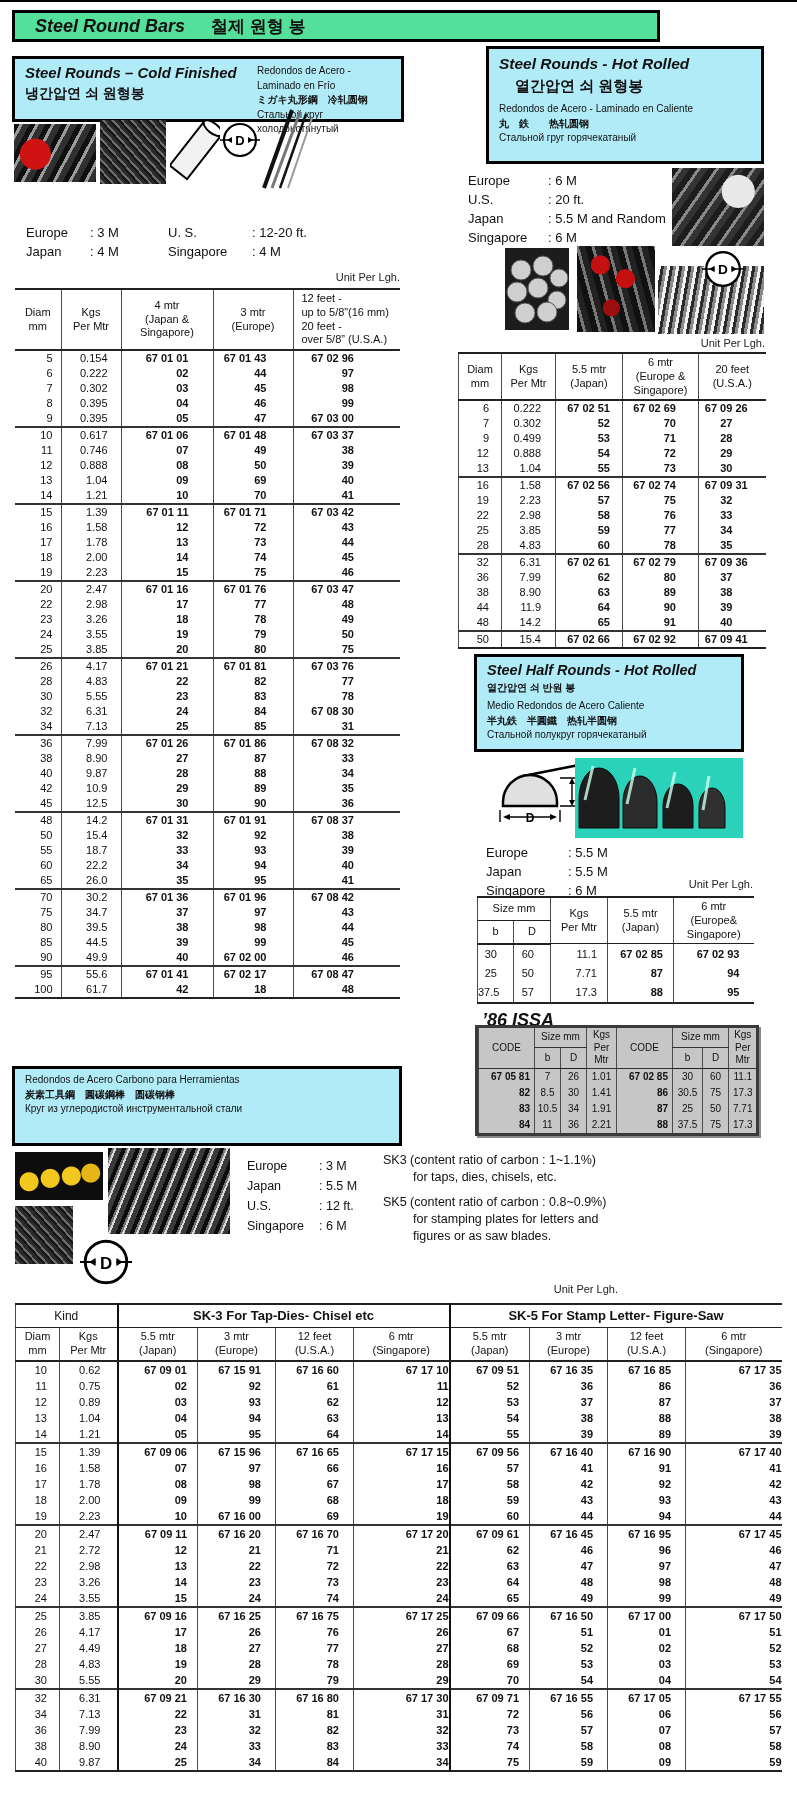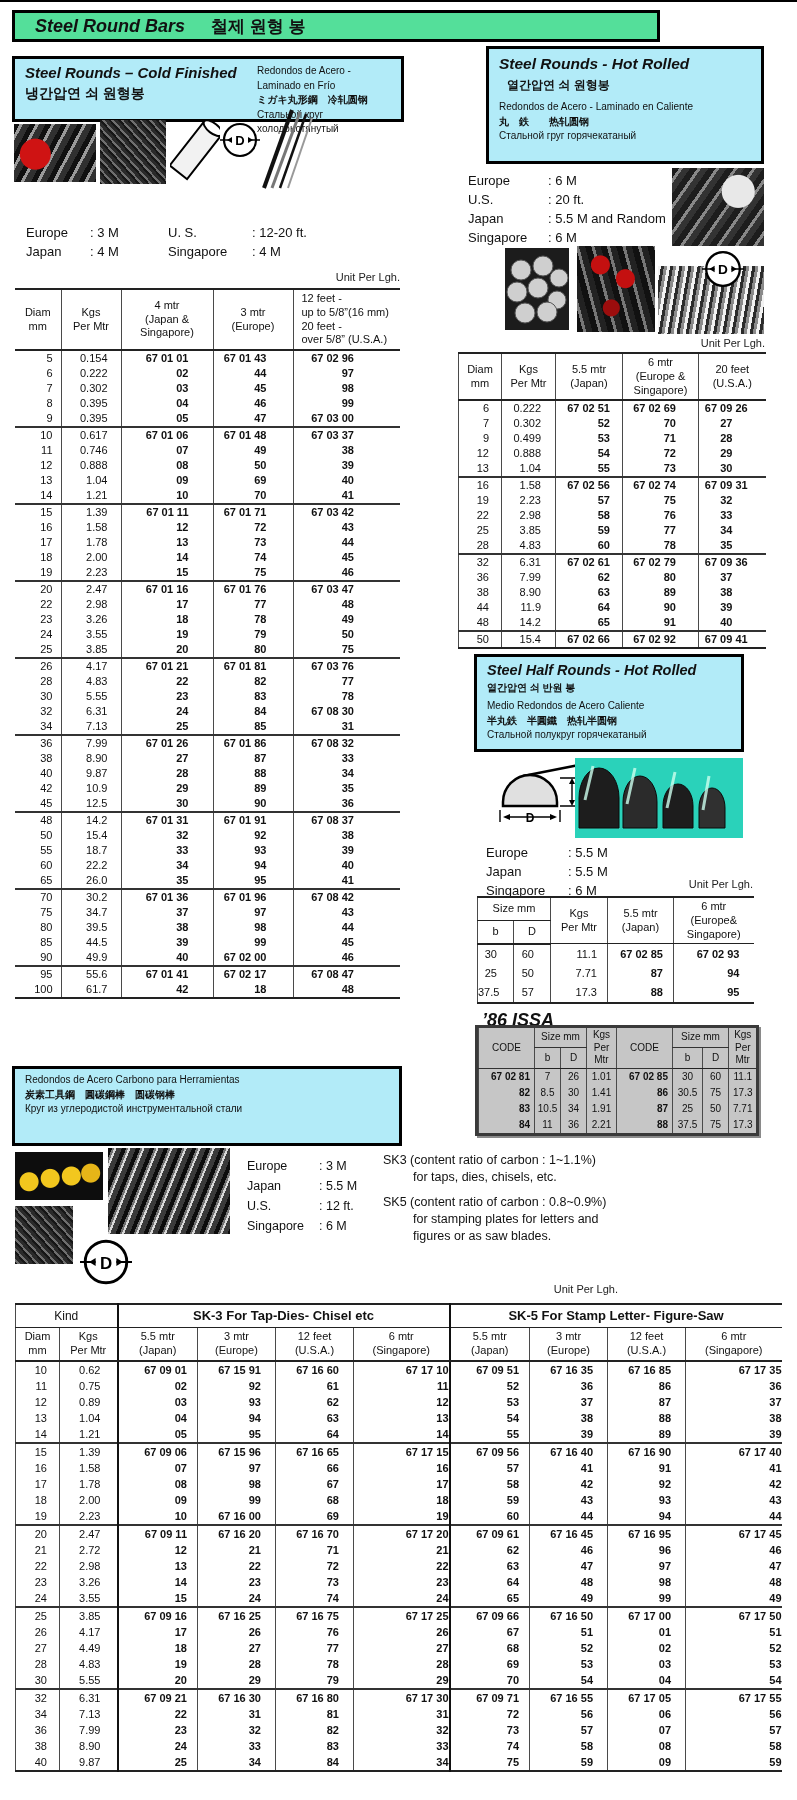--- a/index.html
+++ b/index.html
@@ -472,21 +472,21 @@
           <td class="c1">61.7</td>
           <td class="c2 bd">42</td>
           <td class="c3 bd">18</td>
           <td class="c4 bd">48</td>
         </tr>
       </tbody>
   </table>
 
   <div class="abs cyanbox" style="left:486px;top:46px;width:278px;height:118px;padding:6px 10px;">
     <div class="ten" style="font-size:15.5px;">Steel Rounds - Hot Rolled</div>
-    <div class="tko" style="font-size:12px;margin:4px 8px 6px;">열간압연 쇠 원형봉</div>
+    <div class="tko" style="font-size:15px;margin:4px 16px 6px;">열간압연 쇠 원형봉</div>
     <div class="sub">Redondos de Acero - Laminado en Caliente</div>
     <div class="sub subb">丸　鉄　　热轧圆钢</div>
     <div class="sub">Стальной груг горячекатаный</div>
   </div>
 
   <div class="abs" style="left:468px;top:172px;">
     <div class="lenrow"><span class="lab" style="width:80px;">Europe</span><span>:  6 M</span></div>
     <div class="lenrow"><span class="lab" style="width:80px;">U.S.</span><span>:  20 ft.</span></div>
     <div class="lenrow"><span class="lab" style="width:80px;">Japan</span><span>:  5.5 M and Random</span></div>
     <div class="lenrow"><span class="lab" style="width:80px;">Singapore</span><span>:  6 M</span></div>
@@ -775,21 +775,21 @@
         </tr>
         <tr>
           <th>b</th>
           <th>D</th>
           <th>b</th>
           <th>D</th>
         </tr>
       </thead>
       <tbody>
           <tr>
-            <td class="c0 bd">67 02 81</td>
+            <td class="c0 bd">67 05 81</td>
             <td class="c1">7</td>
             <td class="c2">26</td>
             <td class="c3">1.01</td>
             <td class="c4 bd">67 02 85</td>
             <td class="c5">30</td>
             <td class="c6">60</td>
             <td class="c7">11.1</td>
           </tr>
           <tr>
             <td class="c0 bd">82</td>

